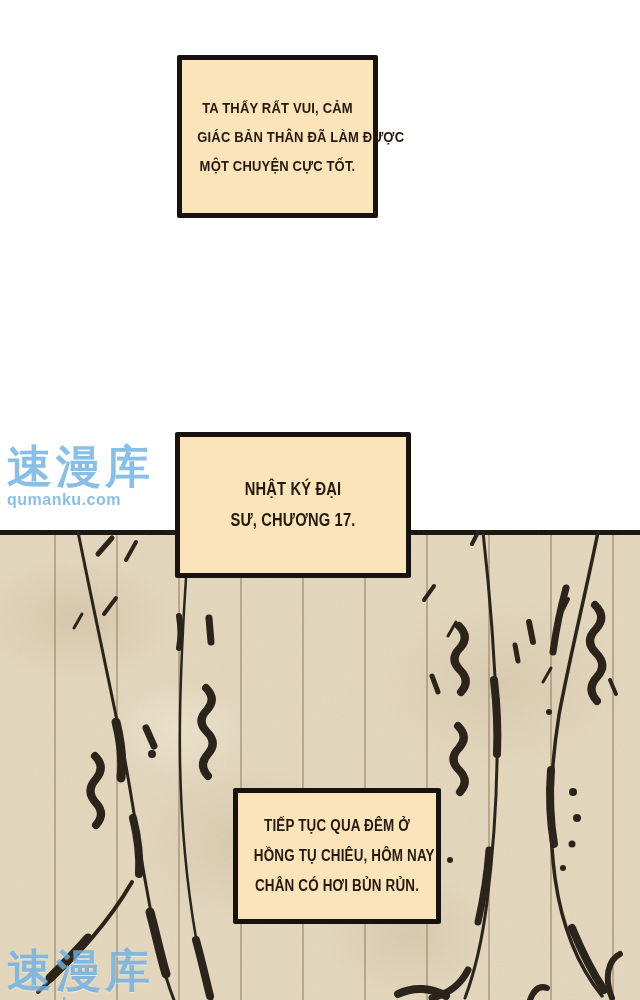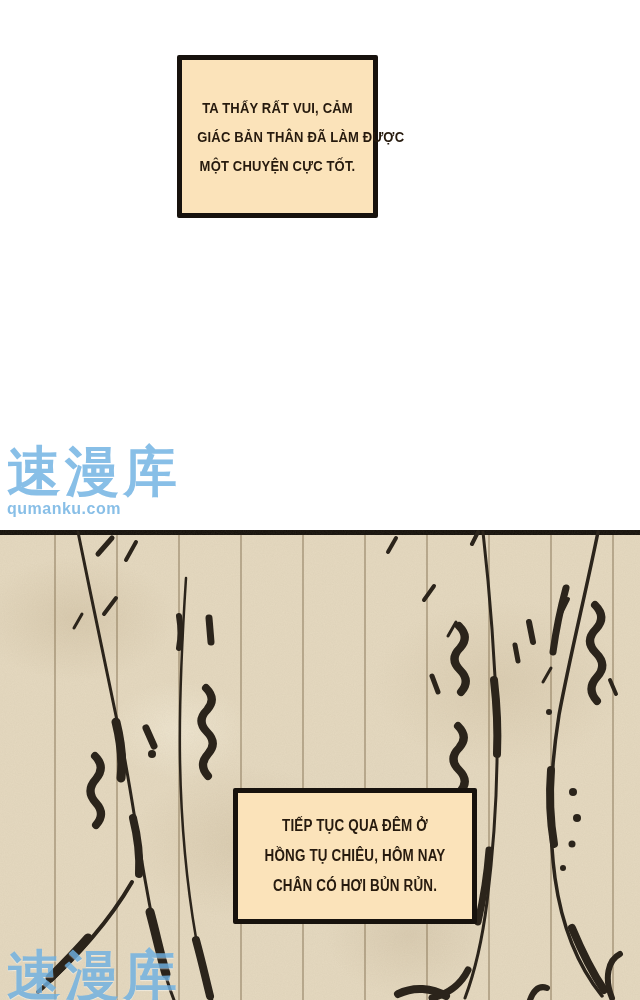--- a/index.html
+++ b/index.html
@@ -47,35 +47,35 @@
     text-align:center;
     font-weight:700;
     color:var(--text-color,#261a0e);
     white-space:nowrap;
     letter-spacing:.2px;
   }
   .b1{left:177px;top:55px;width:201px;height:163px;}
   .b1 .line{font-size:15.5px;line-height:29px;}
   .b2{left:175px;top:432px;width:236px;height:146px;}
   .b2 .line{font-size:17.5px;line-height:31px;}
-  .b3{left:233px;top:788px;width:244px;height:136px;}
+  .b3{left:233px;top:788px;width:208px;height:136px;}
   .b3 .line{font-size:16px;line-height:30px;}
 
   
   .watermark{
     position:absolute;left:7px;
     color:var(--watermark-blue,#6fb1e2);
     opacity:.82;
     z-index:4;
     text-shadow:0 1px 1px rgba(255,255,255,.55);
     line-height:1;
   }
   .wm-top{top:444px;}
   .wm-bottom{top:948px;}
-  .wm-cjk{font-size:54px;font-weight:700;letter-spacing:4px;}
+  .wm-cjk{font-size:45px;font-weight:700;letter-spacing:4px;}
   .wm-url{font-size:16px;font-weight:700;margin-top:3px;letter-spacing:.5px;}
 </style>
 </head>
 <body>
 
 <div class="page">
 
   <section class="panel">
     <svg viewBox="0 0 640 470" xmlns="http://www.w3.org/2000/svg" aria-hidden="true">
       <defs>
@@ -151,20 +151,26 @@
   </section>
 
   <div class="bubble b1">
     <div class="lines">
       <div class="line">TA THẤY RẤT VUI, CẢM</div>
       <div class="line">GIÁC BẢN THÂN ĐÃ LÀM ĐƯỢC</div>
       <div class="line">MỘT CHUYỆN CỰC TỐT.</div>
     </div>
   </div>
 
+  <div class="bubble b2">
+    <div class="lines">
+      <div class="line">NHẬT KÝ ĐẠI</div>
+      <div class="line">SƯ, CHƯƠNG 17.</div>
+    </div>
+  </div>
 
   <div class="bubble b3">
     <div class="lines">
       <div class="line">TIẾP TỤC QUA ĐÊM Ở</div>
       <div class="line">HỒNG TỤ CHIÊU, HÔM NAY</div>
       <div class="line">CHÂN CÓ HƠI BỦN RỦN.</div>
     </div>
   </div>
 
   <div class="watermark wm-top">

